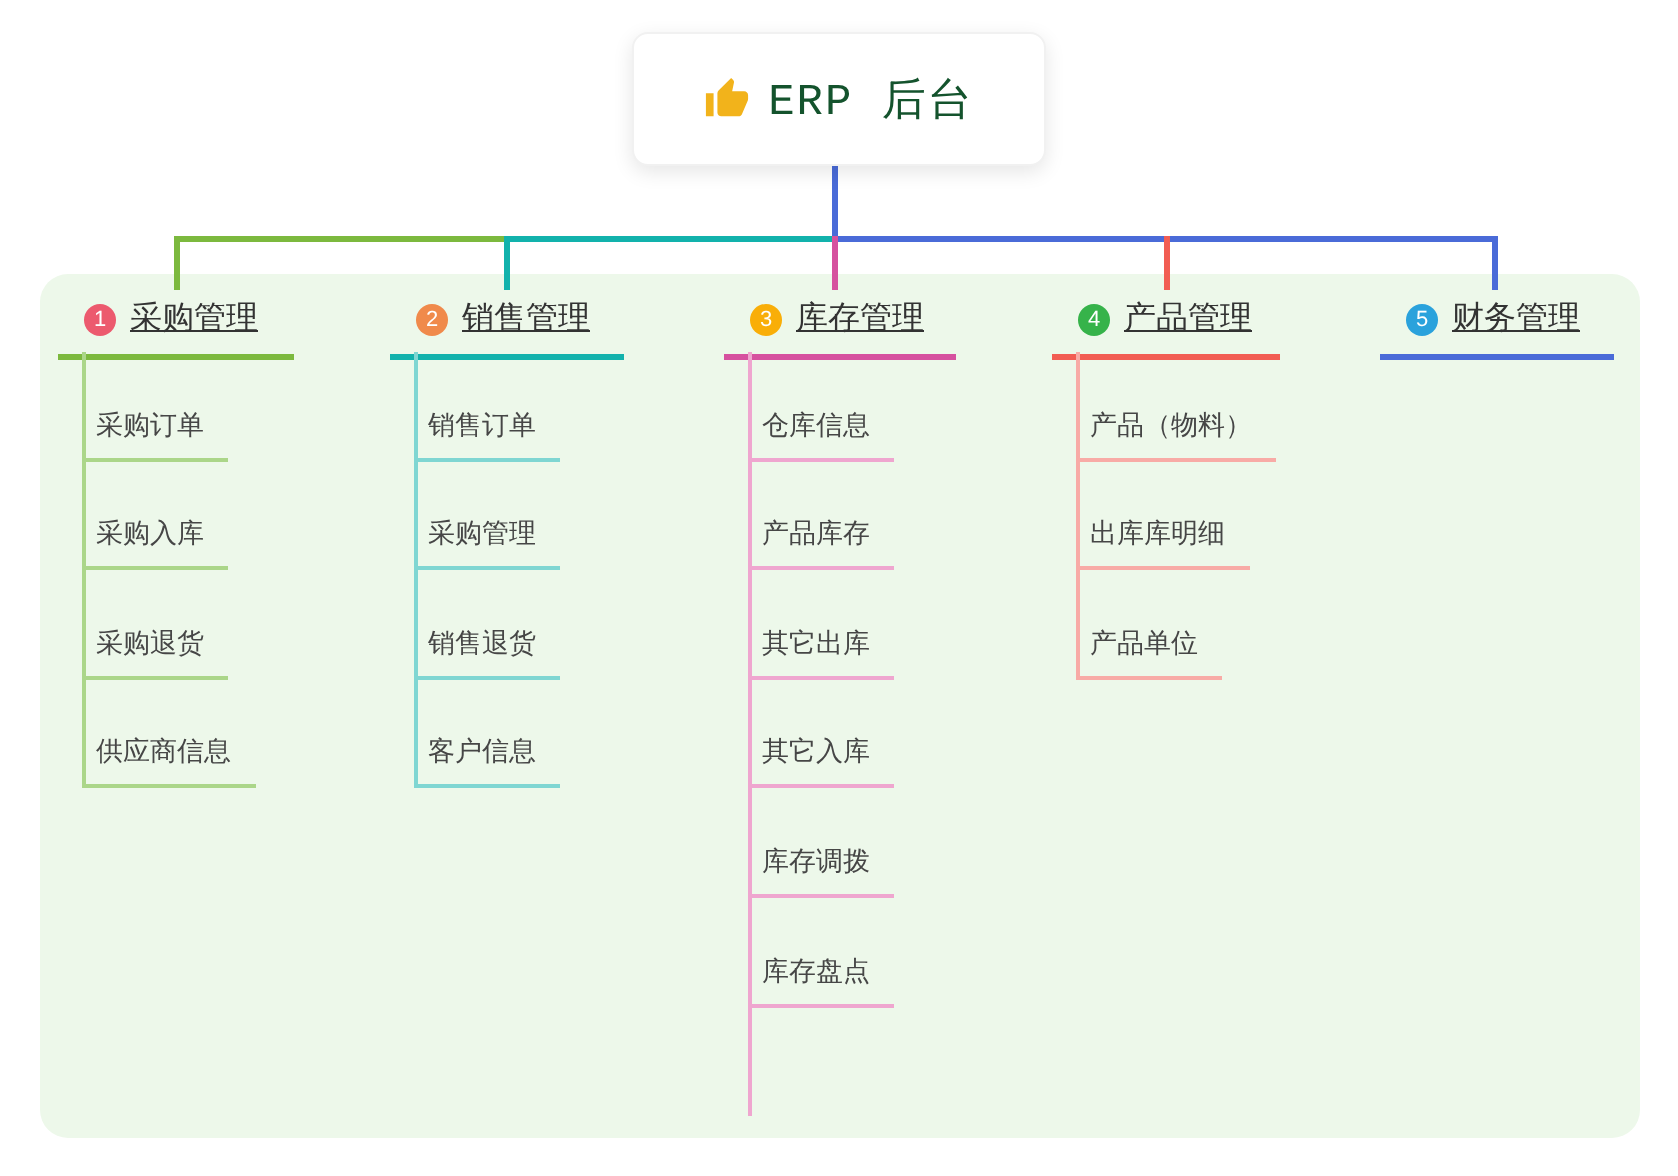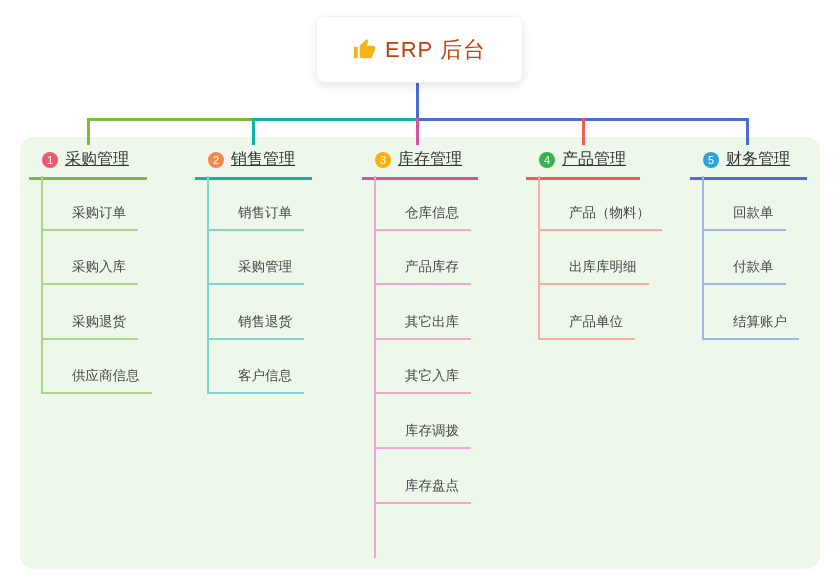--- a/index.html
+++ b/index.html
@@ -15,21 +15,21 @@
   .root-node {
     position: absolute; left: 316px; top: 16px;
     width: 207px; height: 67px;
     background: #ffffff;
     border: 1px solid #f1f1f1;
     border-radius: 8px;
     box-shadow: 0 3px 10px rgba(0,0,0,0.10);
     display: flex; align-items: center; justify-content: center;
     gap: 9px; z-index: 3;
   }
-  .root-label { font-size: 22px; color: #c2410c; letter-spacing: 1px; }
+  .root-label { font-size: 22px; color: #14532d; letter-spacing: 1px; font-family: Liberation Mono, monospace; }
   .root-icon { width: 23px; height: 23px; display: inline-flex; }
 
   
   .line { position: absolute; z-index: 1; }
   .stem      { left: 416px; top: 83px;  width: 3px;  height: 37px; }
   .bus-1     { left: 87px;  top: 118px; width: 167px; height: 3px; }
   .bus-2     { left: 252px; top: 118px; width: 167px; height: 3px; }
   .bus-3     { left: 417px; top: 118px; width: 332px; height: 3px; }
   .drop-1    { left: 87px;  top: 118px; width: 3px; height: 27px; }
   .drop-2    { left: 252px; top: 118px; width: 3px; height: 27px; }
@@ -79,21 +79,21 @@
     left: 12px; top: 0; width: 2px;
     background: var(--light);
   }
   .b1 .children::before, .b2 .children::before { height: 218px; }
   .b3 .children::before { height: 382px; }
   .b4 .children::before, .b5 .children::before { height: 164px; }
 
   .child { height: 54.6px; display: flex; align-items: flex-end; }
   .child-label {
     margin-left: 12px;
-    padding: 0 12px 7px 31px;
+    padding: 0 12px 7px 7px;
     border-bottom: 2px solid var(--light);
     font-size: 13.5px; color: #464646; white-space: nowrap;
     cursor: pointer;
   }
 </style>
 </head>
 <body>
 
 <div class="panel" style="background-color: rgb(237, 248, 234);"></div>
 
@@ -201,24 +201,13 @@
         <span class="child-label">产品单位</span>
       </div>
   </div>
 </div>
 
 <div class="branch b5" style="--line: #4a6bd8; --light: #a3b4e6; --badge: #2aa2dc;">
   <div class="branch-title">
     <span class="badge">5</span>
     <span class="branch-title-text">财务管理</span>
   </div>
-  <div class="children">
-    <div class="child">
-        <span class="child-label">回款单</span>
-      </div>
-    <div class="child">
-        <span class="child-label">付款单</span>
-      </div>
-    <div class="child">
-        <span class="child-label">结算账户</span>
-      </div>
-  </div>
 </div>
 
 </body></html>

